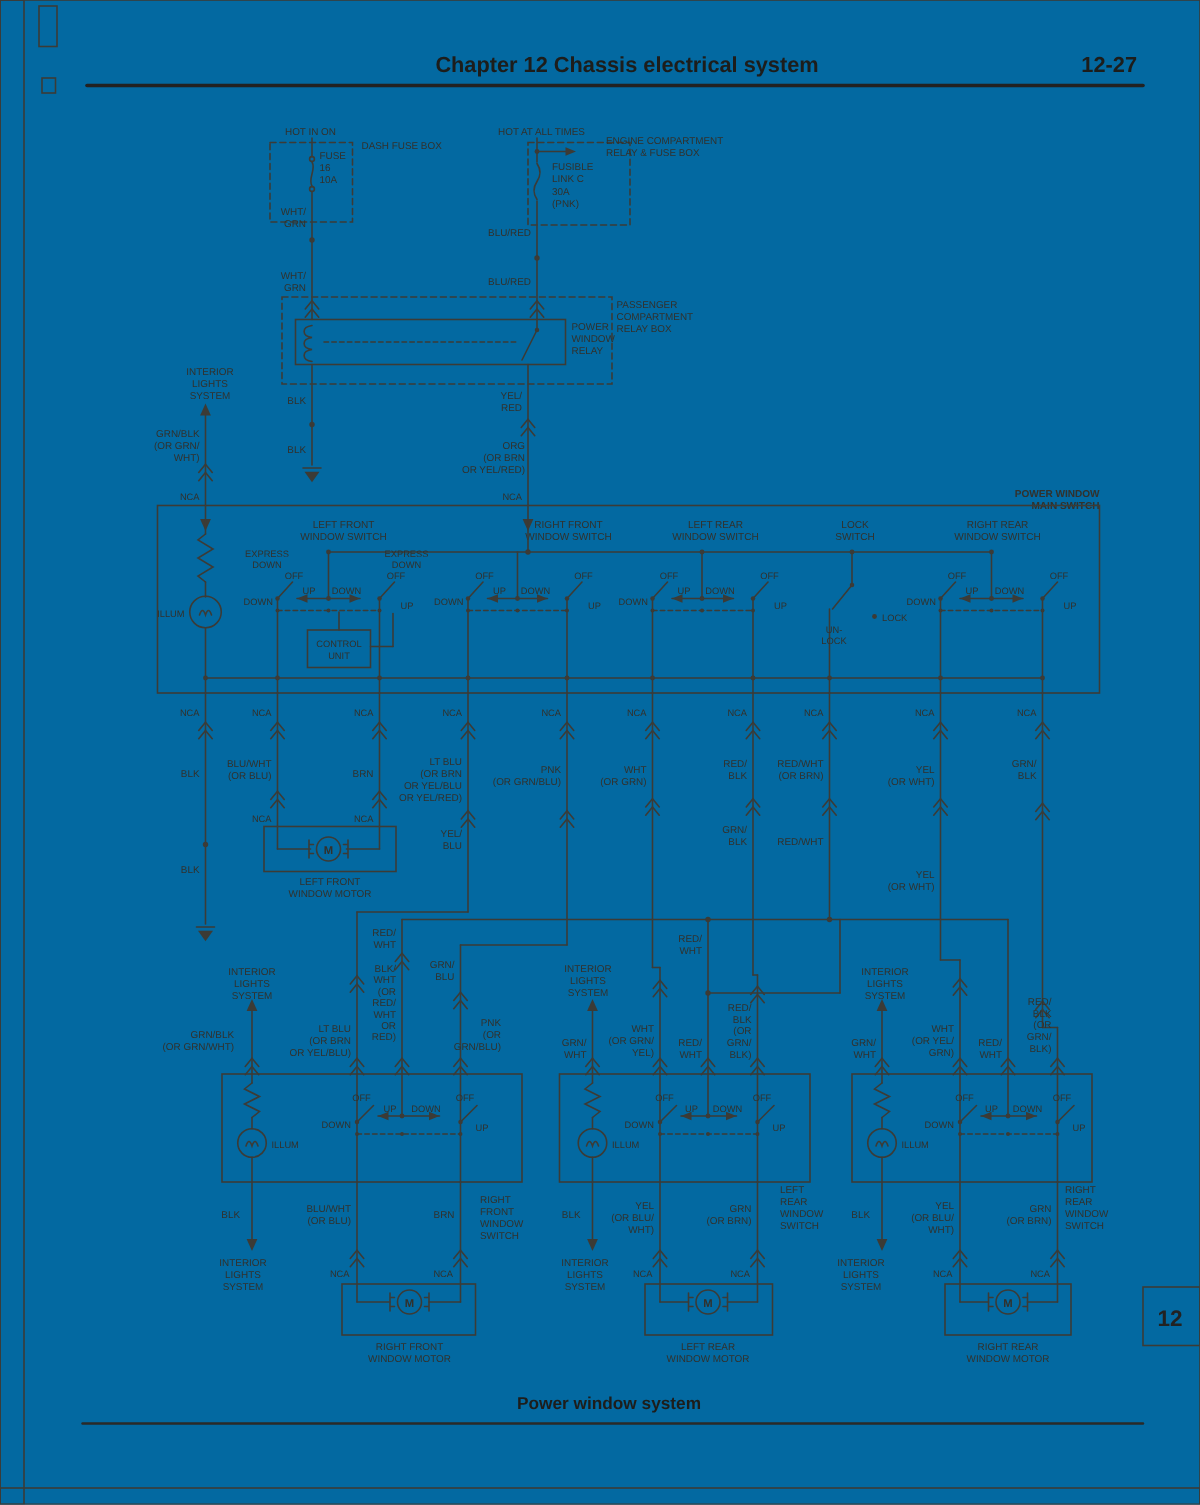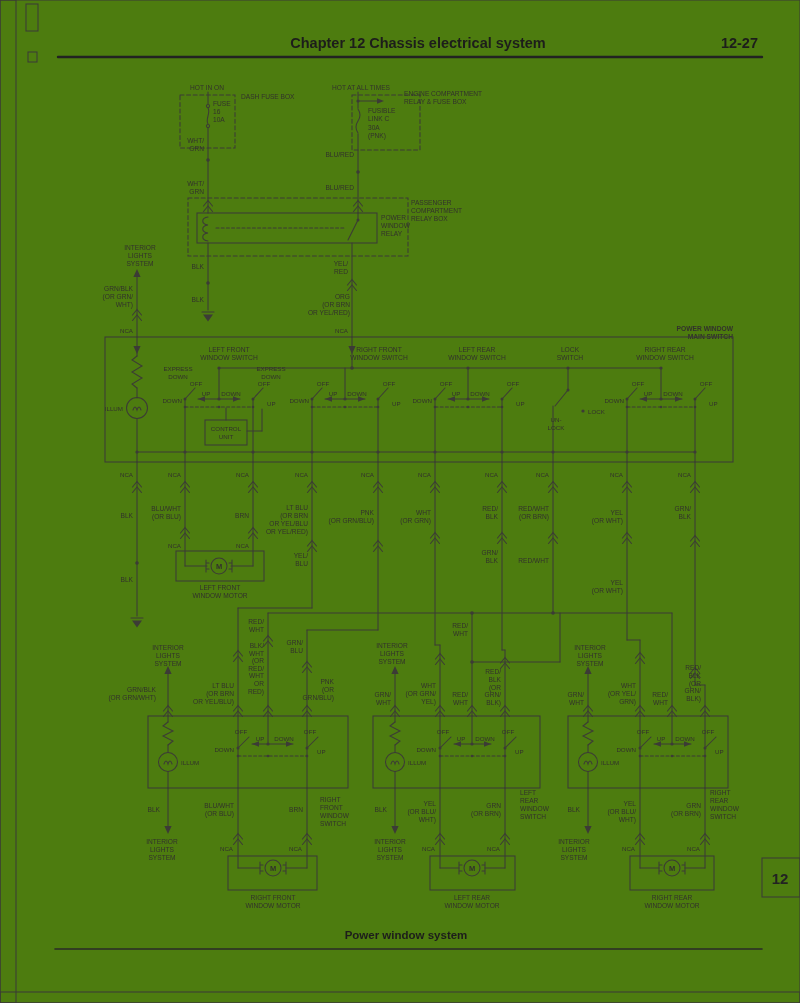--- a/index.html
+++ b/index.html
@@ -1,16 +1,16 @@
 <!DOCTYPE html>
 <html><head>
 <meta charset="utf-8">
 <style>
   html,body{margin:0;padding:0;background:#888;}
-  #page{position:relative;width:800px;height:1003px;background:#4d7c0f;overflow:hidden;}
+  #page{position:relative;width:800px;height:1003px;background:#0369a1;overflow:hidden;}
   svg{position:absolute;left:0;top:0;}
   svg line,svg path,svg rect,svg circle{stroke:#3c3b36;stroke-width:1.05;fill:none;stroke-linecap:round;}
   svg .f{fill:#3c3b36;stroke:none;}
   svg .dsh{stroke-dasharray:4,2.6;}
   svg .dsh2{stroke-dasharray:3,2.2;}
   svg text{font-family:"Liberation Sans",sans-serif;fill:#32312c;stroke:none;}
   .lbl{font-size:6.6px;}
   .sw{font-size:6.2px;}
   .ttl{font-size:6.7px;}
   .hdr{font-size:14.5px;font-weight:bold;fill:#1d1d1b;}

